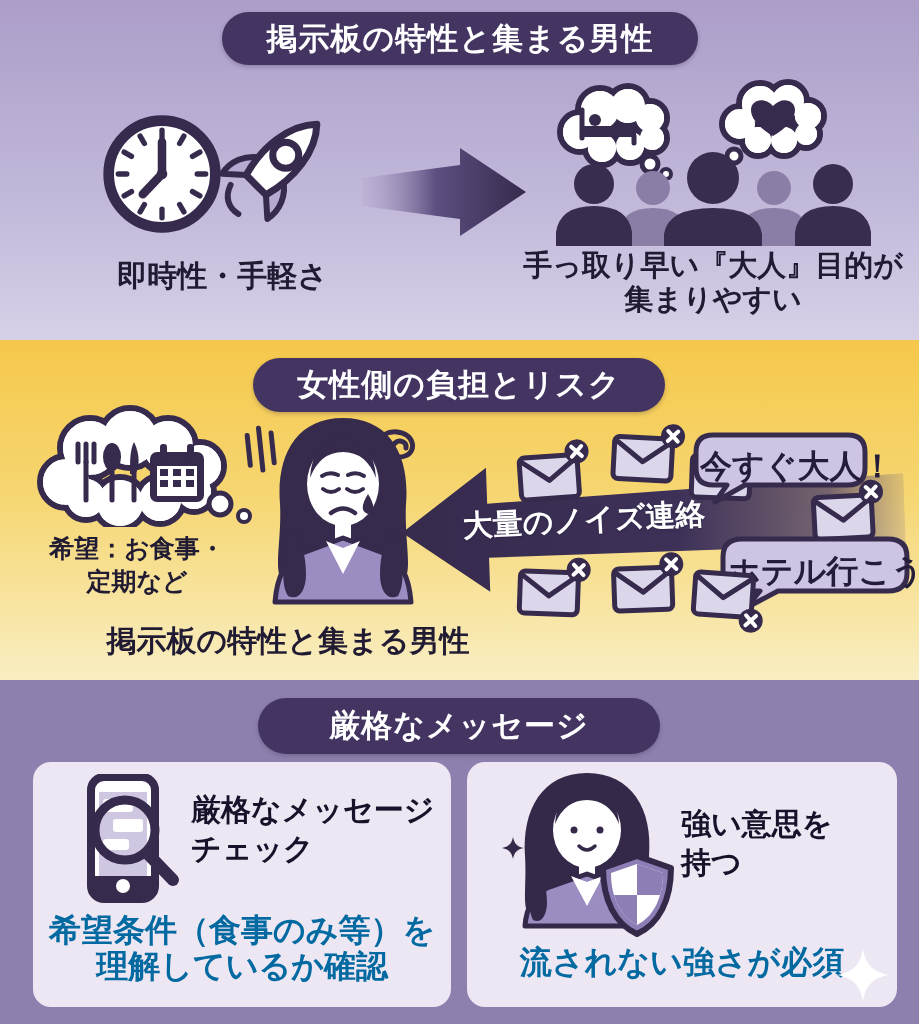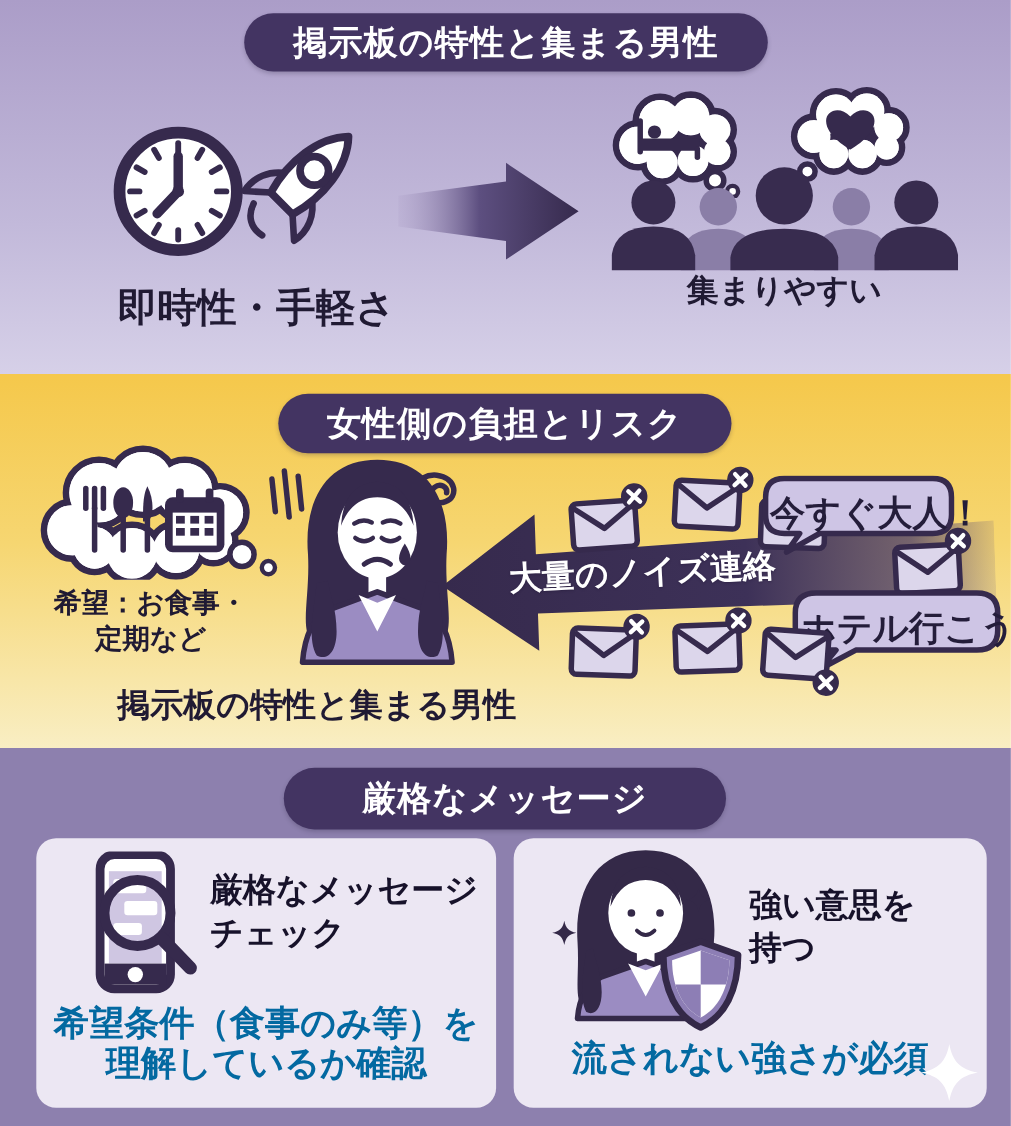--- a/index.html
+++ b/index.html
@@ -72,21 +72,21 @@
     <svg class="abs" style="left:203px;top:98px;" width="140" height="140" viewBox="0 0 140 140">
       <g transform="rotate(45 70 70)">
         <path d="M52,112 C56,124 66,130 78,127" fill="none" stroke="#362a4d" stroke-width="6" stroke-linecap="round"></path>
         <path d="M56,70 C40,80 35,96 38,110 L56,94 Z" fill="#b7aad1" stroke="#362a4d" stroke-width="6" stroke-linejoin="round"></path>
         <path d="M84,70 C100,80 105,96 102,110 L84,94 Z" fill="#b7aad1" stroke="#362a4d" stroke-width="6" stroke-linejoin="round"></path>
         <path d="M70,8 C89,28 93,62 84,94 L56,94 C47,62 51,28 70,8 Z" fill="#ffffff" stroke="#362a4d" stroke-width="7" stroke-linejoin="round"></path>
         <circle cx="70" cy="52" r="13" fill="#ffffff" stroke="#362a4d" stroke-width="7"></circle>
       </g>
     </svg>
 
-    <div class="abs cap" style="left:107px;top:256px;width:232px;font-size:36px;">
+    <div class="abs cap" style="left:96px;top:256px;width:232px;font-size:30px;text-align:right;">
       <span class="ln">即時性・手軽さ</span>
     </div>
 
     <svg class="abs" style="left:362px;top:146px;" width="166" height="92" viewBox="0 0 166 92">
       <defs>
         <linearGradient id="gr" x1="0" y1="0" x2="1" y2="0">
           <stop offset="0%" stop-color="#b0a3ca" stop-opacity="0.25"></stop>
           <stop offset="45%" stop-color="#5d4f80"></stop>
           <stop offset="100%" stop-color="#362a4d"></stop>
         </linearGradient>
@@ -157,20 +157,21 @@
         <circle cx="38" cy="36" r="20"></circle>
         <path d="M0,98 L0,84 Q4,58 38,58 Q72,58 76,84 L76,98 Z"></path>
         <circle cx="277" cy="36" r="20"></circle>
         <path d="M239,98 L239,84 Q243,58 277,58 Q311,58 315,84 L315,98 Z"></path>
         <circle cx="157" cy="30" r="26"></circle>
         <path d="M108,98 L108,86 Q112,60 157,60 Q202,60 206,86 L206,98 Z"></path>
       </g>
     </svg>
 
     <div class="abs cap" style="left:515px;top:248px;width:396px;font-size:29px;line-height:34px;">
+      <span class="ln">手っ取り早い『大人』目的が</span>
       <span class="ln">集まりやすい</span>
     </div>
   </div>
 
   <div class="abs sec-mid">
 
     <div class="abs pill" style="left:253px;top:18px;width:412px;height:54px;">
       <span>女性側の負担とリスク</span>
     </div>
 

